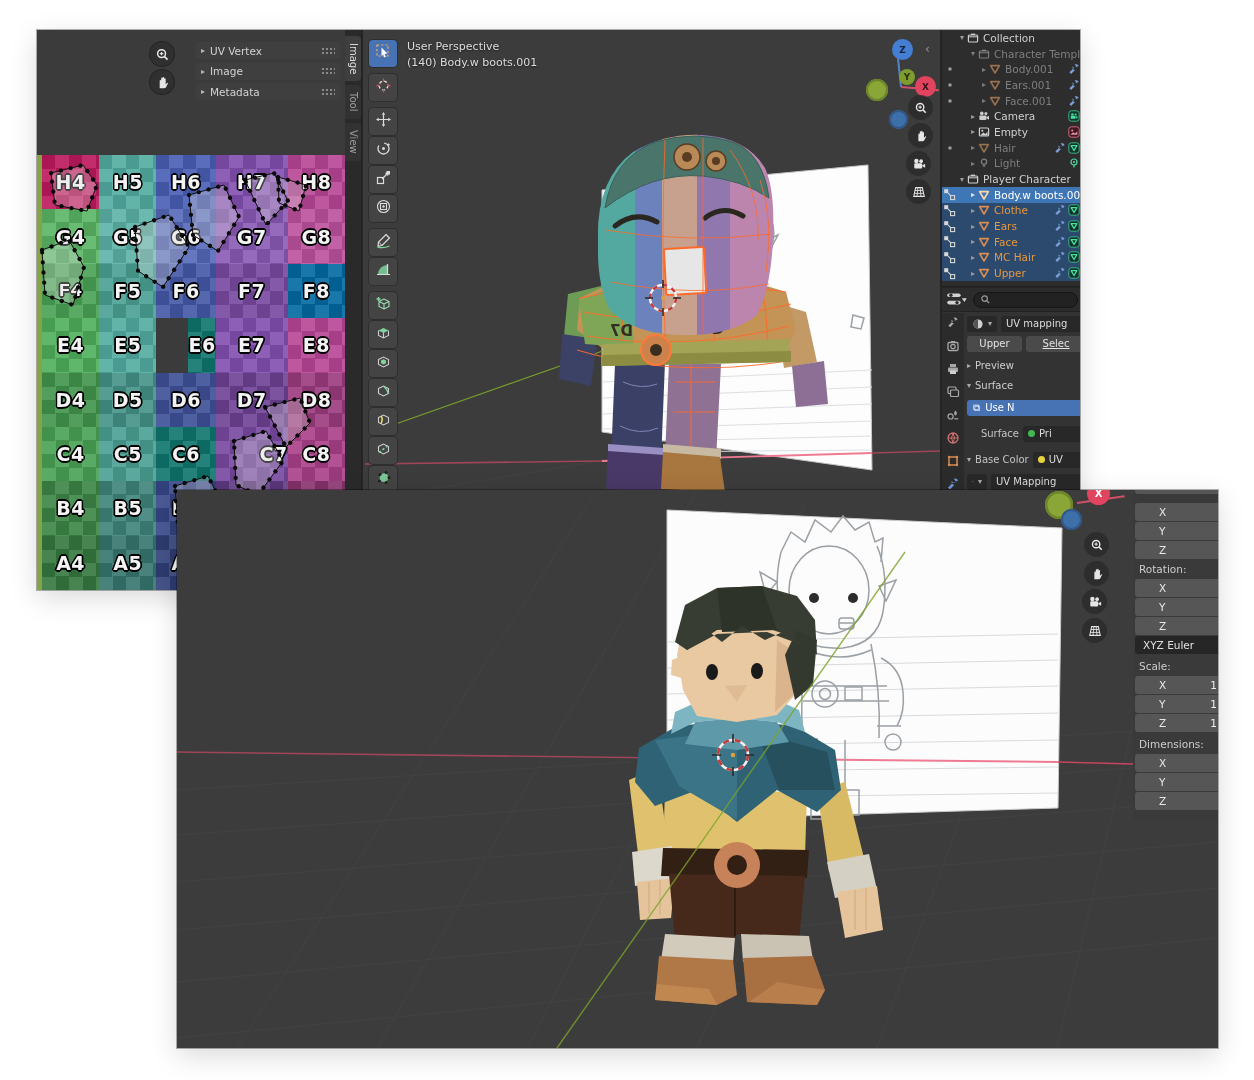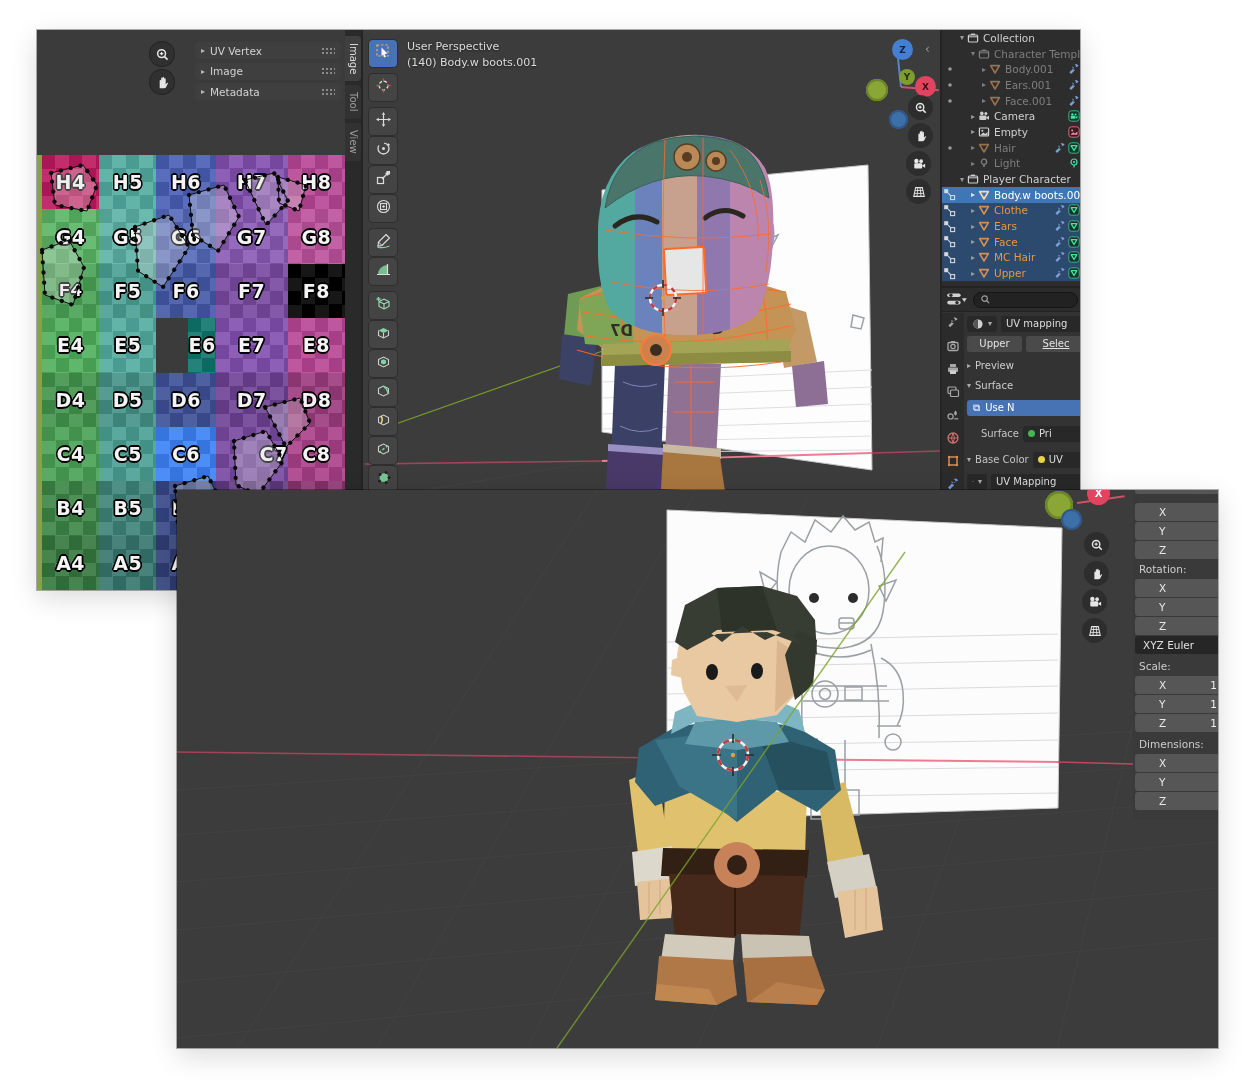--- a/index.html
+++ b/index.html
@@ -178,21 +178,21 @@
             </div>
             <div class="uv-cell" style="background: rgb(75, 160, 148);">
               <span class="uv-label">F5</span>
             </div>
             <div class="uv-cell" style="background: rgb(68, 88, 167);">
               <span class="uv-label">F6</span>
             </div>
             <div class="uv-cell" style="background: rgb(120, 73, 162);">
               <span class="uv-label">F7</span>
             </div>
-            <div class="uv-cell" style="background: #000000;">
+            <div class="uv-cell" style="background: #0369a1;">
               <span class="uv-label">F8</span>
             </div>
             <div class="uv-cell" style="background: rgb(79, 176, 92);">
               <span class="uv-label">E4</span>
             </div>
             <div class="uv-cell" style="background: rgb(82, 173, 161);">
               <span class="uv-label">E5</span>
             </div>
             <div class="uv-cell" style="background: #0f766e; margin-left: 32px;">
               <span class="uv-label">E6</span>
@@ -217,21 +217,21 @@
             </div>
             <div class="uv-cell" style="background: rgb(155, 59, 126);">
               <span class="uv-label">D8</span>
             </div>
             <div class="uv-cell" style="background: rgb(73, 162, 85);">
               <span class="uv-label">C4</span>
             </div>
             <div class="uv-cell" style="background: rgb(75, 160, 148);">
               <span class="uv-label">C5</span>
             </div>
-            <div class="uv-cell" style="background: #3b82f6;">
+            <div class="uv-cell" style="background: #0f766e;">
               <span class="uv-label">C6</span>
             </div>
             <div class="uv-cell" style="background: rgb(120, 73, 162); padding-left: 44px;">
               <span class="uv-label">C7</span>
             </div>
             <div class="uv-cell" style="background: rgb(170, 65, 138);">
               <span class="uv-label">C8</span>
             </div>
             <div class="uv-cell" style="background: rgb(60, 134, 70);">
               <span class="uv-label">B4</span>

